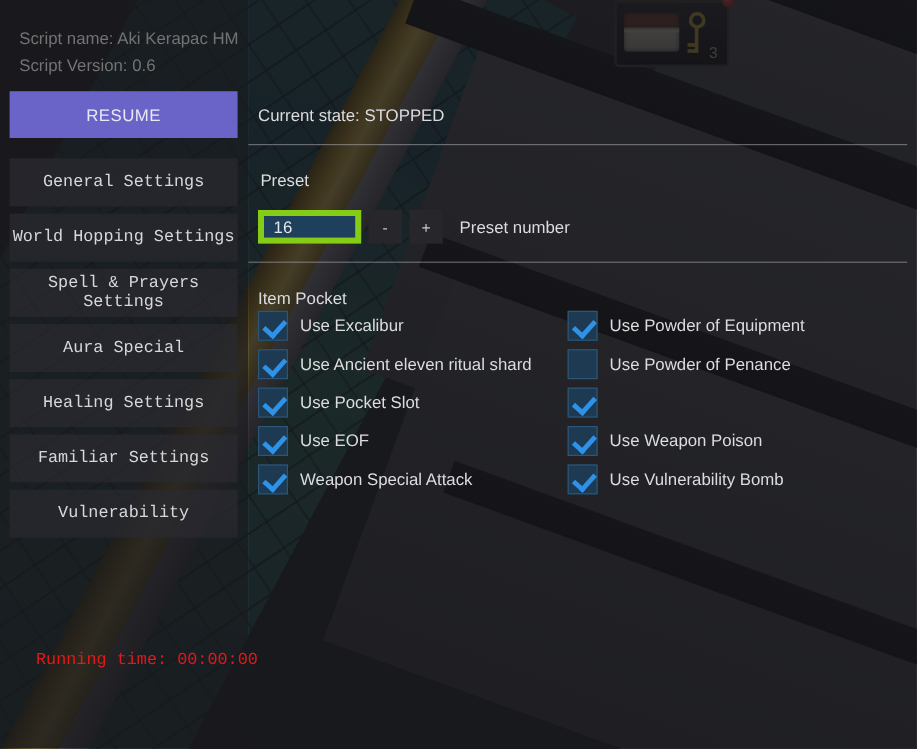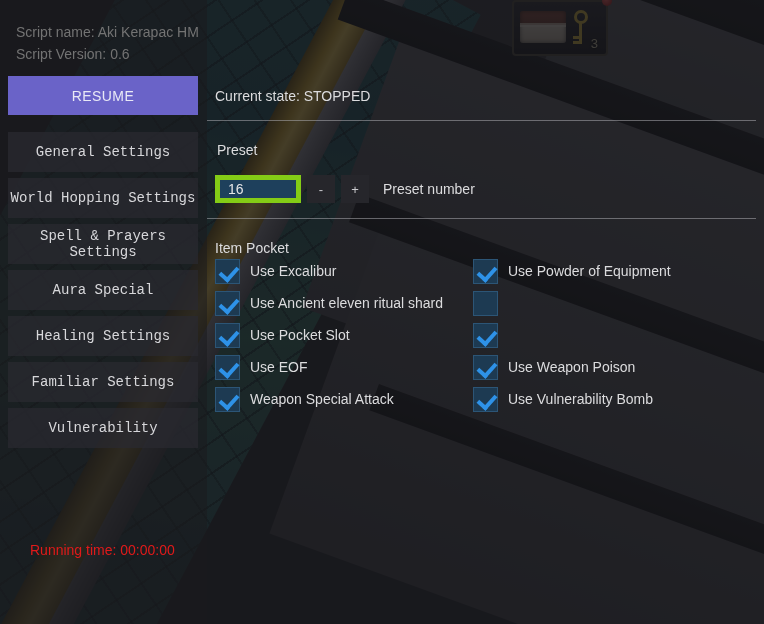--- a/index.html
+++ b/index.html
@@ -152,21 +152,21 @@
     background: rgba(42,42,48,.72);
     color: #d7d7da;
     font-size: 14px;
     display: flex; align-items: center; justify-content: center;
     cursor: pointer;
     text-align: center;
     font-family: Liberation Mono, monospace;
   }
   #running-time {
     position: absolute; left: 30px; top: 542px;
-    color: #e01a1a; font-size: 14px;
+    color: #e01a1a; font-size: 14px; font-family: Liberation Mono, monospace;
   }
 
   
   #current-state {
     position: absolute; left: 215px; top: 88px;
     color: #dcdcde; font-size: 14px;
   }
   .divider {
     position: absolute; left: 207px; width: 549px; height: 1px;
     background: rgba(170,170,175,.55);
@@ -321,20 +321,21 @@
       <span class="cbox checked"></span>
       <span class="opt-label">Use Powder of Equipment</span>
     </div>
 
     <div class="opt-row">
       <span class="cbox checked"></span>
       <span class="opt-label">Use Ancient eleven ritual shard</span>
     </div>
     <div class="opt-row">
       <span class="cbox"></span>
+      <span class="opt-label">Use Powder of Penance</span>
     </div>
 
     <div class="opt-row">
       <span class="cbox checked"></span>
       <span class="opt-label">Use Pocket Slot</span>
     </div>
     <div class="opt-row">
       <span class="cbox checked"></span>
     </div>
 

